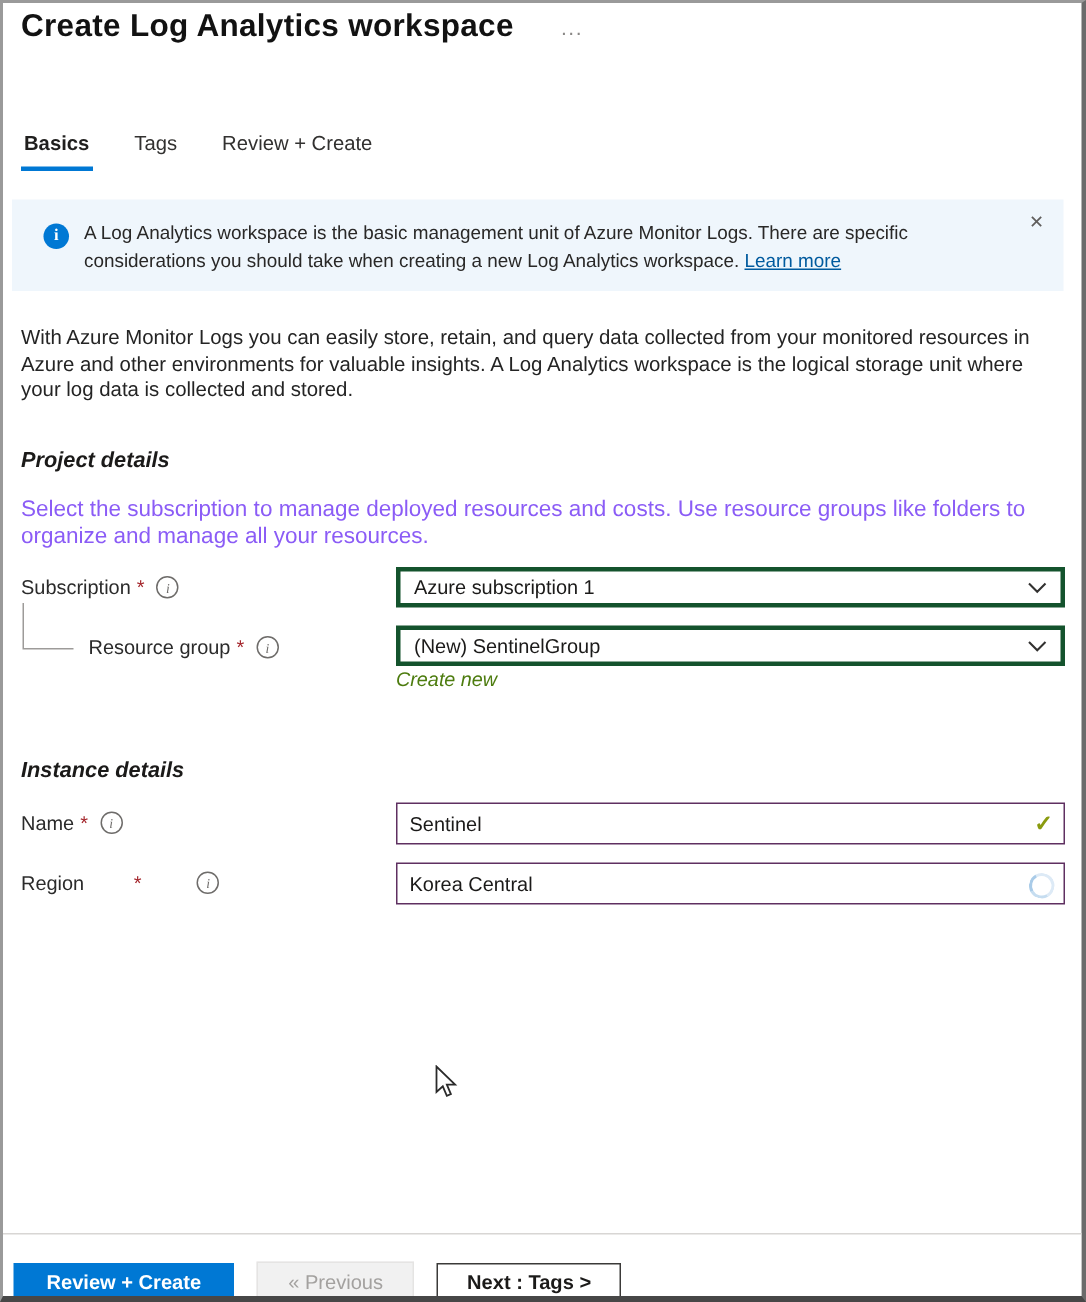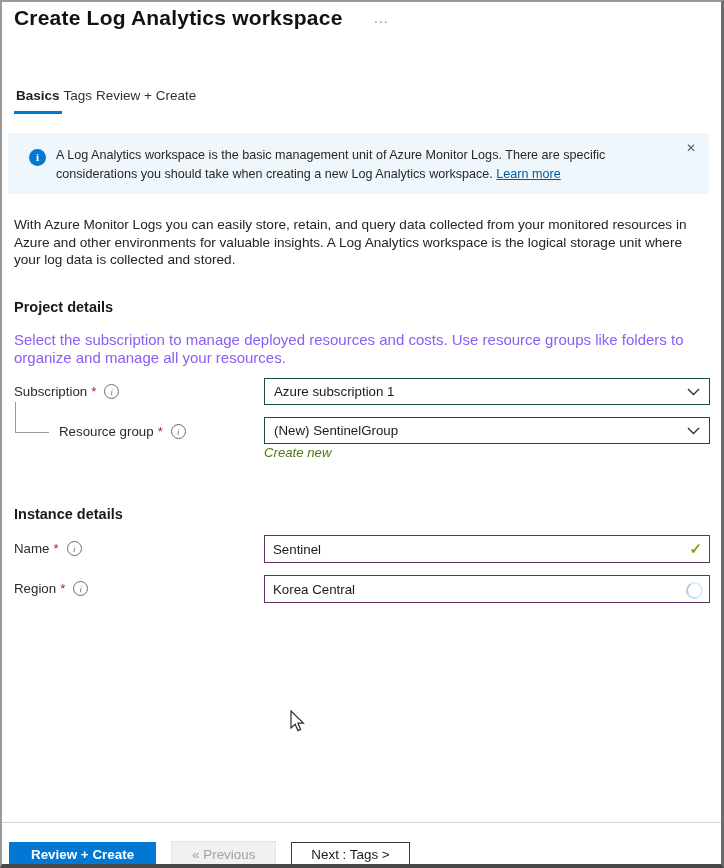--- a/index.html
+++ b/index.html
@@ -9,49 +9,49 @@
     border-top:2px solid #9a9a9a; border-left:2px solid #9a9a9a;
     border-right:3px solid #6b6b6b; border-bottom:4px solid #474747;
   }
   .abs { position:absolute; }
 
   
   .page-title { left:12px; top:4px; font-size:21px; font-weight:700; color:#121212; letter-spacing:0.2px;text-align:center; }
   .more-btn { left:372px; top:8px; color:#8a8886; font-size:14px; letter-spacing:1px; cursor:pointer; }
 
   
-  .tabs { left:12px; top:86px; display:flex; font-size:13.5px; color:#323130;align-items:flex-end; }
+  .tabs { left:12px; top:86px; display:flex; gap:26px; font-size:13.5px; color:#323130;align-items:flex-end; }
   .tab { padding:0 2px 8px 2px; cursor:pointer; border-bottom:3px solid transparent; }
   .tab.active { font-weight:700; border-bottom-color:#0078d4; color:#201f1e; }
 
   
   .banner { left:6px; top:131px; width:701px; height:61px; background:#eff6fc; }
   .banner-icon { position:absolute; left:21px; top:16px; width:17px; height:17px; border-radius:50%;
     background:#0078d4; color:#fff; font-size:11px; font-weight:700; text-align:center; line-height:17px;
     font-family:"Liberation Serif", serif; }
   .banner-text { position:absolute; left:48px; top:13px; width:614px; font-size:12.6px; line-height:19px; color:#292827; }
   .banner-link { color:#005a9e; text-decoration:underline; cursor:pointer; }
   .banner-close { position:absolute; right:13px; top:8px; color:#605e5c; font-size:12px; cursor:pointer; }
 
   
   .intro { left:12px; top:214px; width:698px; font-size:13.6px; line-height:17.6px; color:#242424; }
 
   
-  .section-heading { font-size:14.5px; font-weight:700; color:#1b1a19; }
+  .section-heading { font-size:14.5px; font-weight:700; color:#1b1a19;font-style:italic; }
   .section-desc { font-size:15px; line-height:17.5px; color:#8b5cf6; }
 
   
   .label-row { display:flex; align-items:center; font-size:13.3px; color:#2b2b2b; }
   .req { color:#a4262c; margin-left:4px; }
   .info-icon { width:13px; height:13px; border:1px solid #6e6c6a; border-radius:50%; color:#6e6c6a;
     font-size:9px; display:inline-flex; align-items:center; justify-content:center; margin-left:8px;
     font-family:"Liberation Serif", serif; font-style:italic; cursor:default; }
 
   
-  .combo { left:262px; width:446px; height:27px; border:1px solid #14532d; background:#fff; box-sizing:border-box;
+  .combo { left:262px; width:446px; height:27px; border:3px solid #14532d; background:#fff; box-sizing:border-box;
     display:flex; align-items:center; justify-content:space-between; padding:0 9px 0 9px; font-size:13.3px;
     color:#1b1a19; cursor:pointer; }
   .chevron svg { display:block; }
 
   
   .tree-line { background:#9d9b99; }
 
   .link { color:#4d7c0f; font-size:13.2px; cursor:pointer;font-style:italic; }
 
   
@@ -62,21 +62,21 @@
   .spinner { position:absolute; right:7px; top:7px; width:13px; height:13px; border-radius:50%;
     border:2.5px solid #ddeaf6; border-left-color:#a9cbe8; border-bottom-color:#c6ddf0; transform:rotate(15deg); }
 
   
   .footer { left:0; right:0; top:820px; height:42px; border-top:1px solid #d8d6d4; background:#fff;
     display:flex; align-items:center; padding:10px 0 0 7px; gap:15px; box-sizing:content-box; }
   .btn { height:25px; font-size:13.4px; display:inline-flex; align-items:center; justify-content:center;
     box-sizing:border-box; cursor:pointer; font-family:"Liberation Sans", sans-serif; white-space:nowrap; }
   .btn-primary { background:#0078d4; color:#fff; font-weight:700; border:none; padding:0 22px; }
   .btn-disabled { background:#f1f1f1; color:#a3a19f; border:1px solid #e5e4e3; padding:12px 20px; cursor:default; }
-  .btn-outline { background:#fff; color:#1b1a19; border:1.5px solid #3b3a39; padding:0 19px; }
+  .btn-outline { background:#fff; color:#1b1a19; border:1.5px solid #3b3a39; padding:0 19px;font-weight:bold; }
 
   .cursor { left:288px; top:708px; pointer-events:none; }
 </style>
 </head>
 <body>
 
 <div class="window">
 
   <div class="abs page-title">Create Log Analytics workspace</div>
   <div class="abs more-btn">...</div>
@@ -135,21 +135,21 @@
   <div class="abs label-row" style="left:12px; top:539px;">
     <span>Name</span>
     <span class="req">*</span>
     <span class="info-icon">i</span>
   </div>
   <div class="abs input-wrap" style="top:533px;">
     <input class="text-input" type="text" value="Sentinel" style="">
     <span class="valid-check">✓</span>
   </div>
 
-  <div class="abs label-row" style="left:12px; top:579px;">
+  <div class="abs label-row" style="left:12px; top:579px;gap:29px;">
     <span>Region</span>
     <span class="req">*</span>
     <span class="info-icon">i</span>
   </div>
   <div class="abs input-wrap" style="top:573px;border-radius:10px;">
     <input class="text-input" type="text" value="Korea Central" style="">
     <span class="spinner"></span>
   </div>
 
   <div class="abs cursor">

